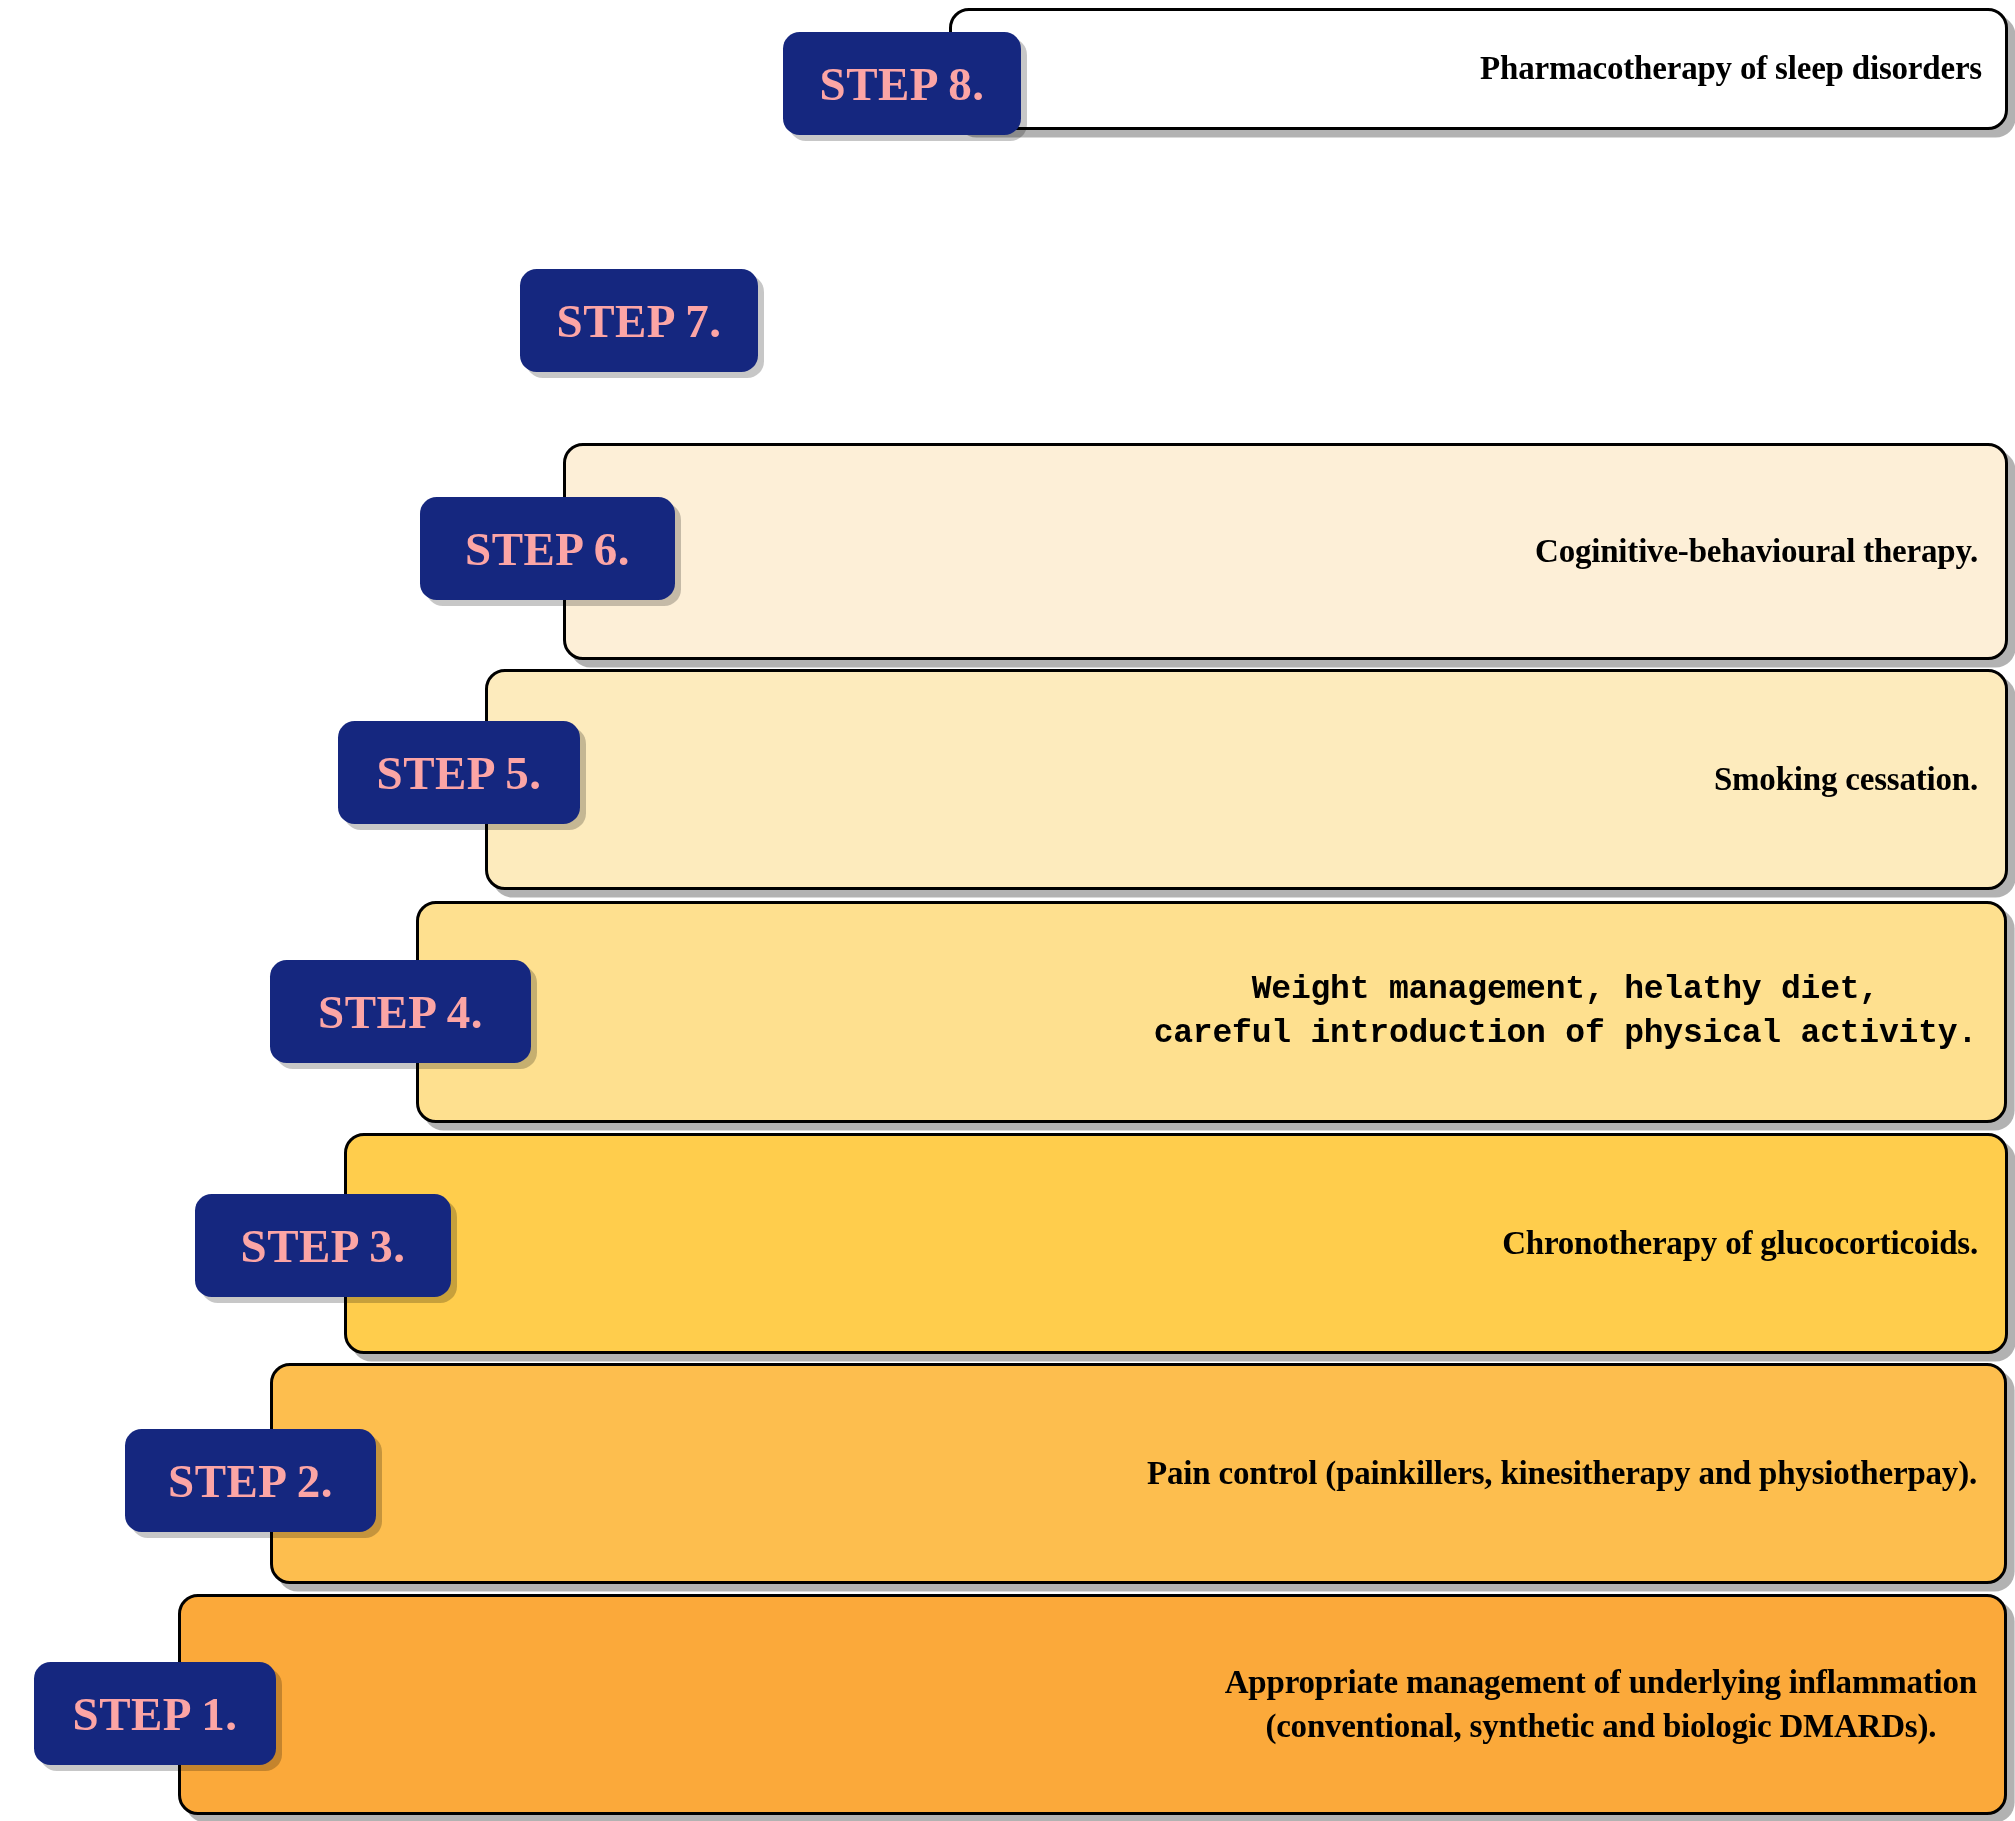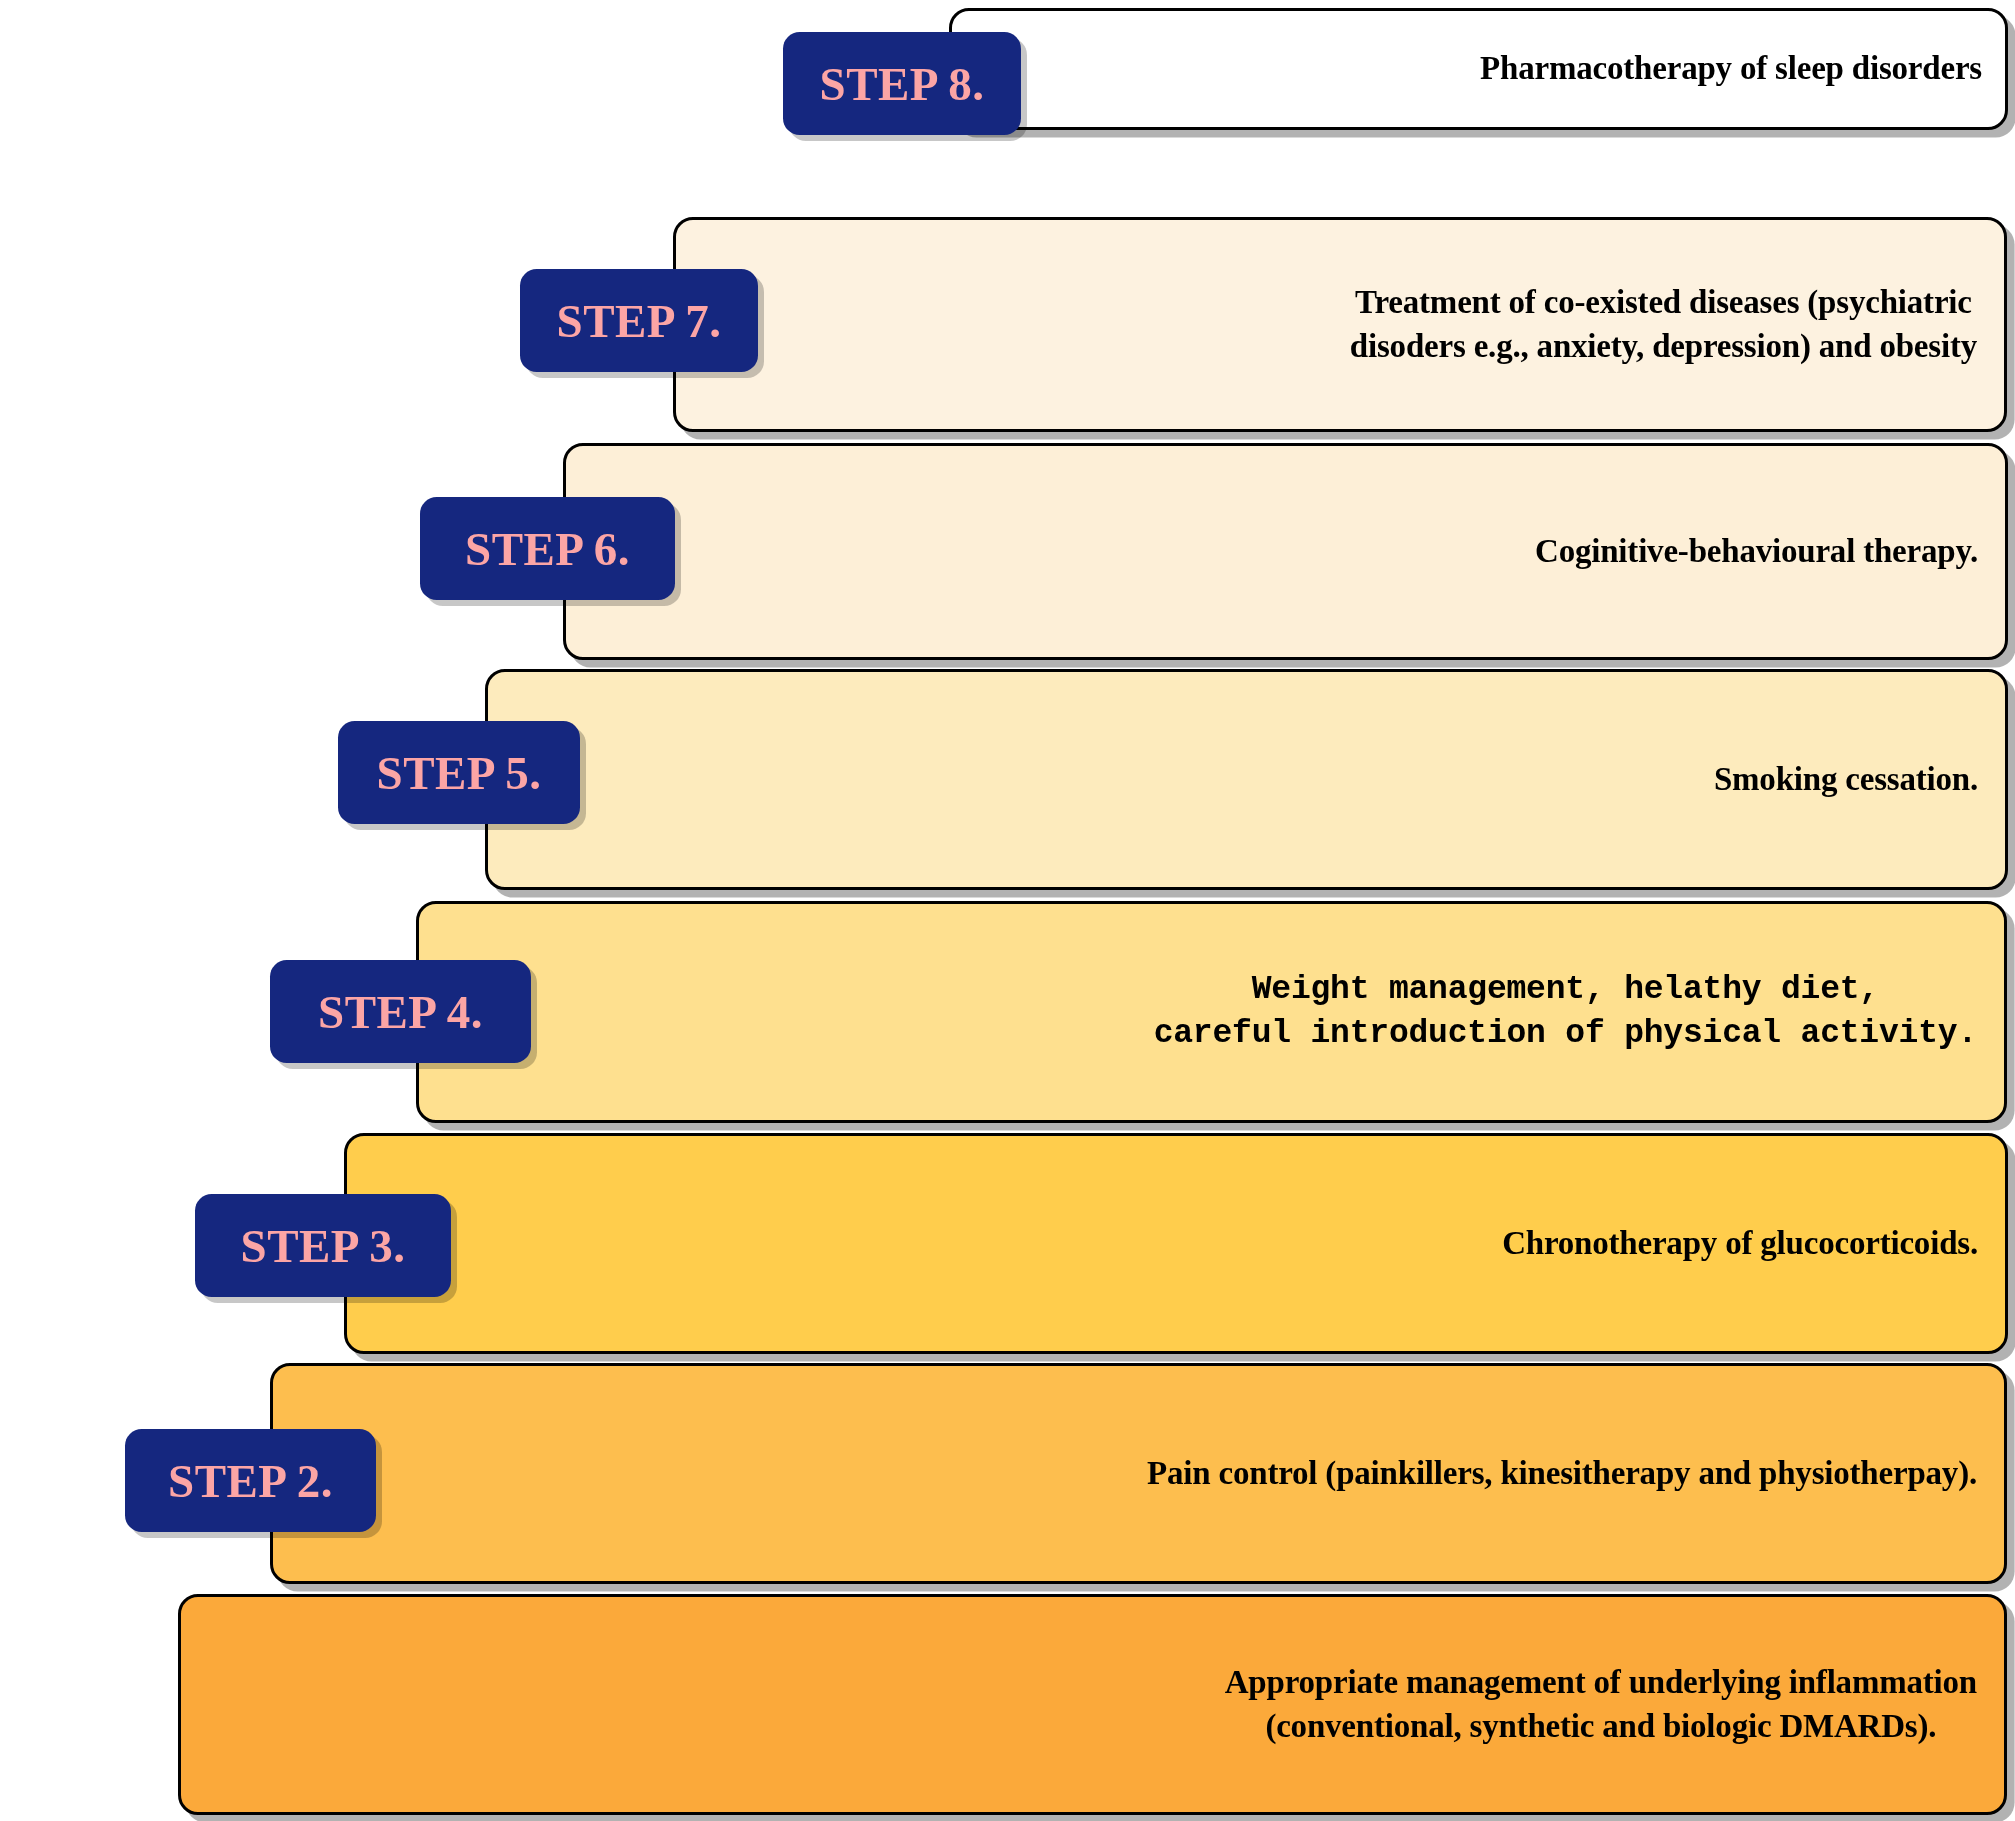--- a/index.html
+++ b/index.html
@@ -65,24 +65,20 @@
 </head>
 <body>
 
 <div id="stage">
 
   <div class="step-band band-8" style="left:949px; top:7.6px; width:1059px; height:122px; background:#FFFFFF;">
     <div class="step-text">Pharmacotherapy of sleep disorders</div>
   </div>
   <div class="step-badge" style="left:783px; top:32px; width:238px; height:103px;">STEP 8.</div>
 
-  <div class="step-band" style="left:673px; top:217px; width:1334px; height:215px; background:#FDF2E0;">
-    <div class="step-text">Treatment of co-existed diseases (psychiatric
-disoders e.g., anxiety, depression) and obesity</div>
-  </div>
   <div class="step-badge" style="left:520px; top:269px; width:238px; height:103px;">STEP 7.</div>
 
   <div class="step-band" style="left:563px; top:443px; width:1445px; height:217px; background:#FDEFD7;">
     <div class="step-text">Coginitive-behavioural therapy.</div>
   </div>
   <div class="step-badge" style="left:420px; top:497px; width:255px; height:103px;">STEP 6.</div>
 
   <div class="step-band" style="left:485px; top:669px; width:1523px; height:221px; background:#FDEBBD;">
     <div class="step-text">Smoking cessation.</div>
   </div>
@@ -101,15 +97,16 @@
 
   <div class="step-band" style="left:270px; top:1363px; width:1737px; height:221px; background:#FDBE4E;">
     <div class="step-text">Pain control (painkillers, kinesitherapy and physiotherpay).</div>
   </div>
   <div class="step-badge" style="left:125px; top:1429px; width:251px; height:103px;">STEP 2.</div>
 
   <div class="step-band" style="left:178px; top:1594px; width:1829px; height:221px; background:#FBA93A;">
     <div class="step-text">Appropriate management of underlying inflammation
 (conventional, synthetic and biologic DMARDs).</div>
   </div>
+  <div class="step-badge" style="left:34px; top:1662px; width:242px; height:103px;">STEP 1.</div>
 
 </div>
 
 
 </body></html>

